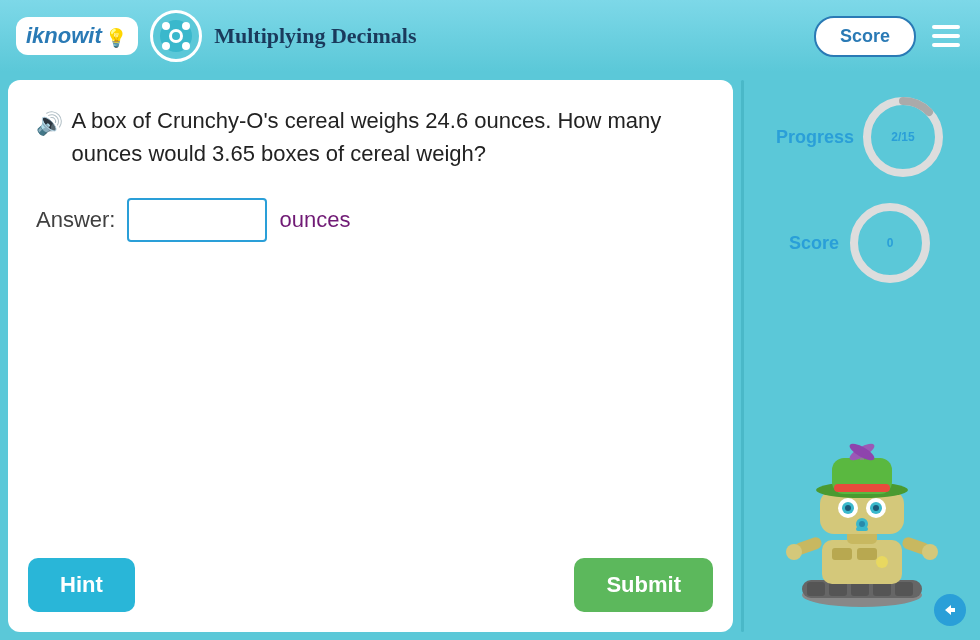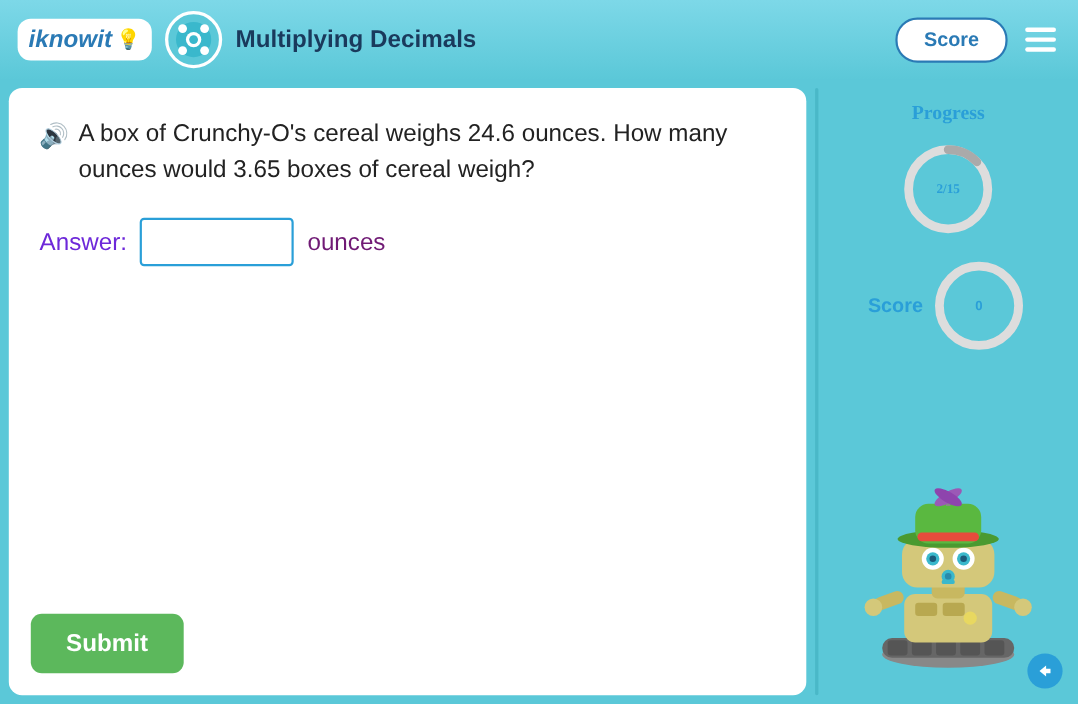--- a/index.html
+++ b/index.html
@@ -22,21 +22,21 @@
       padding: 8px 16px;
       height: 72px;
       gap: 12px;
     }
 
     .logo-box {
       background: white;
       border-radius: 12px;
       padding: 6px 10px;
       display: flex;
-      align-items: center;
+      align-items: flex-end;
       gap: 4px;
     }
 
     .logo-text {
       font-size: 22px;
       font-weight: bold;
       color: #2a7ab5;
       font-style: italic;
     }
 
@@ -59,20 +59,21 @@
     .lesson-icon svg {
       width: 36px;
       height: 36px;
     }
 
     .lesson-title {
       color: #1a3a5c;
       font-size: 22px;
       font-weight: bold;
       flex: 1;
+      font-family: Liberation Serif, serif;
     }
 
     .assign-btn {
       background: white;
       color: #2a7ab5;
       border: 2.5px solid #2a7ab5;
       border-radius: 20px;
       padding: 8px 24px;
       font-size: 18px;
       font-weight: bold;
@@ -137,21 +138,21 @@
     .answer-row {
       display: flex;
       align-items: center;
       gap: 12px;
       font-size: 22px;
       color: #222;
     }
 
     .answer-label {
       font-size: 22px;
-      color: #6d28d9;
+      color: #404040;
     }
 
     .answer-input {
       border: 2.5px solid #2a9fd8;
       border-radius: 4px;
       width: 140px;
       height: 44px;
       font-size: 20px;
       padding: 4px 8px;
       outline: none;
@@ -206,24 +207,23 @@
       display: flex;
       flex-direction: column;
       align-items: center;
       padding: 12px 8px;
       gap: 16px;
       position: relative;
     }
 
     .progress-section {
       display: flex;
-      flex-direction: column;
-      align-items: center;
-      gap: 14px;
-      font-family: Liberation Serif, serif;
+      flex-direction: row;
+      align-items: center;
+      gap: 4px;
     }
 
     .section-label {
       color: #2a9fd8;
       font-size: 18px;
       font-weight: bold;
     }
 
     .circle-container {
       position: relative;
@@ -342,20 +342,21 @@
       <span>A box of Crunchy-O's cereal weighs 24.6 ounces. How many ounces would 3.65 boxes of cereal weigh?</span>
     </div>
 
     <div class="answer-row">
       <span class="answer-label">Answer:</span>
       <input class="answer-input" type="text" style="">
       <span class="answer-unit">ounces</span>
     </div>
 
     <div class="bottom-buttons">
+      <button class="hint-btn">Hint</button>
       <button class="submit-btn">Submit</button>
     </div>
   </div>
 
   <div class="divider"></div>
 
   <div class="side-panel">
 
     <div class="progress-section">
       <span class="section-label">Progress</span>

